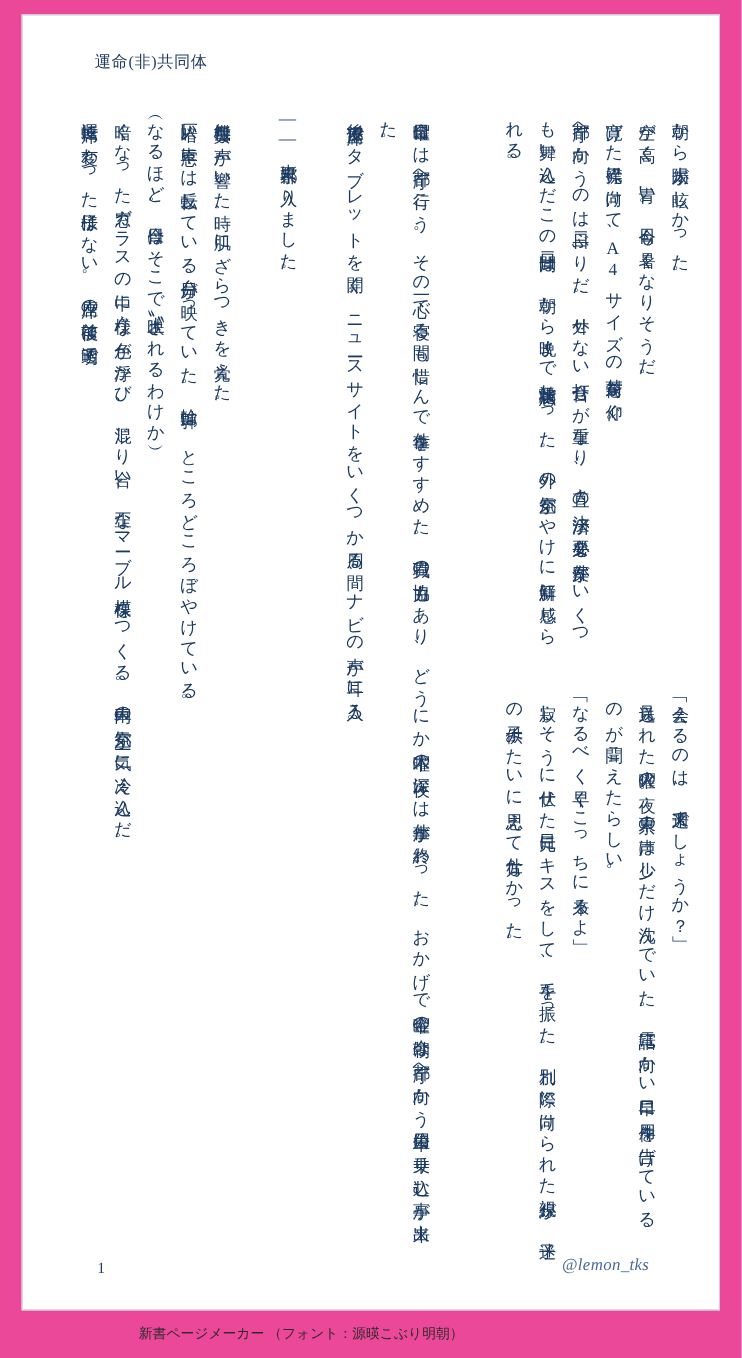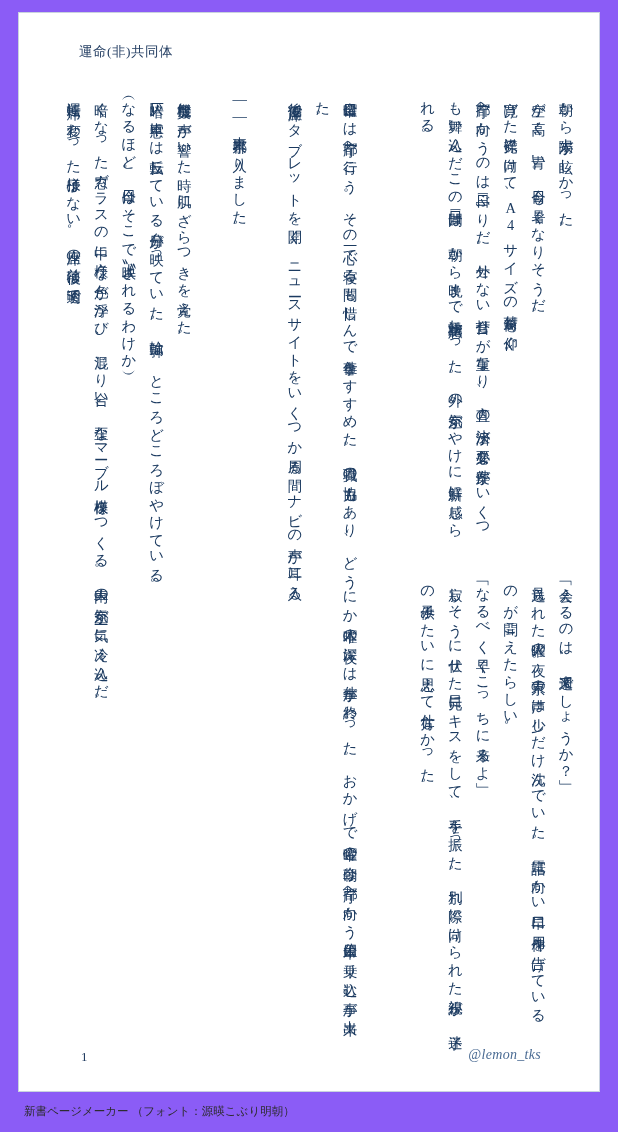--- a/index.html
+++ b/index.html
@@ -13,21 +13,21 @@
     font-family: "Liberation Serif", "DejaVu Serif", serif;
     color: #1f3a5f;
     position: relative;
     overflow: hidden;
   }
   #page {
     position: absolute;
     left: 0; top: 0;
     width: 618px;
     height: 1132px;
-    background: #8b5cf6;
+    background: #ec4899;
   }
   #sheet {
     position: absolute;
     left: 18px;
     top: 12px;
     width: 582px;
     height: 1080px;
     background: #ffffff;
     border: 1px solid #c9d3de;
     box-sizing: border-box;
@@ -101,24 +101,24 @@
     font-size: 14px;
     color: #4a6b93;
     letter-spacing: 0.3px;
     font-style: italic;
   }
   #footer-credit {
     position: absolute;
     left: 0;
     top: 1104px;
     width: 502px;
+    text-align: center;
     font-size: 11.5px;
     color: #2b2b2b;
     font-family: "Liberation Sans", sans-serif;
-    padding-left: 24px;
   }
 </style>
 </head>
 <body>
 
 <div id="page">
   <div id="sheet">
 
     <div id="header-title">運命(非)共同体</div>
 

